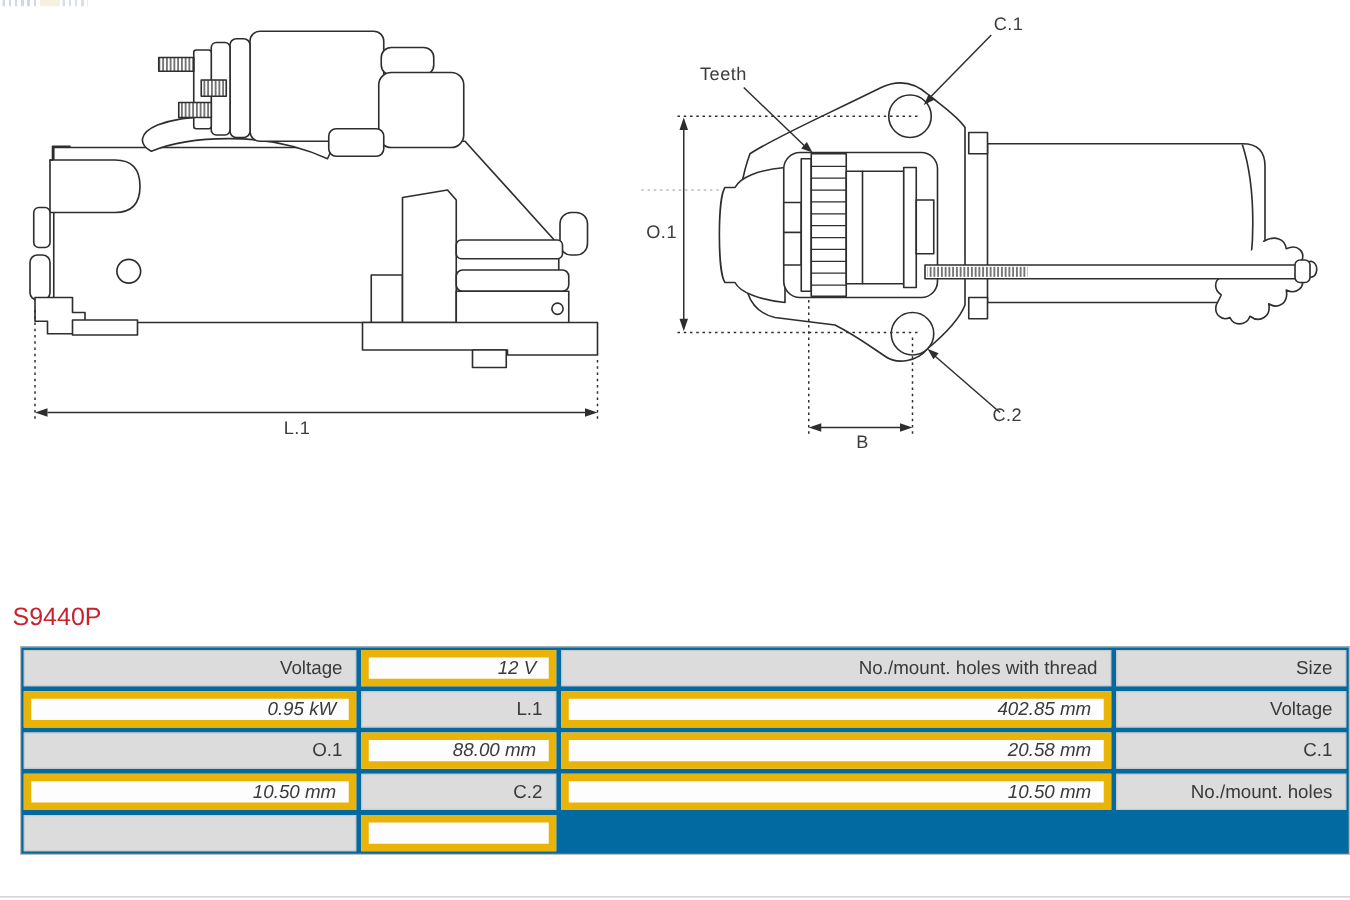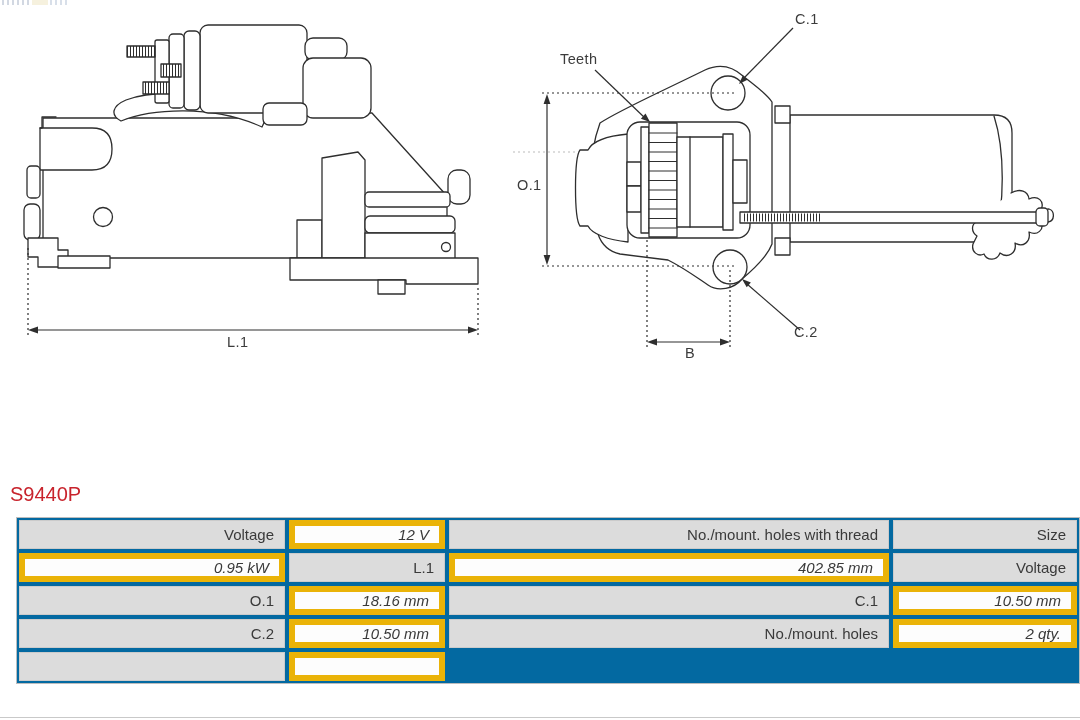--- a/index.html
+++ b/index.html
@@ -179,27 +179,27 @@
   <div class="cell val">12 V</div>
   <div class="cell lab">No./mount. holes with thread</div>
 
   <div class="cell lab">Size</div>
   <div class="cell val">0.95 kW</div>
   <div class="cell lab">L.1</div>
   <div class="cell val">402.85 mm</div>
 
   <div class="cell lab">Voltage</div>
   <div class="cell lab">O.1</div>
-
-  <div class="cell val">18.16 mm</div>
+  <div class="cell val">88.00 mm</div>
+
+  <div class="cell val">20.58 mm</div>
   <div class="cell lab">C.1</div>
   <div class="cell val">10.50 mm</div>
 
   <div class="cell lab">C.2</div>
   <div class="cell val">10.50 mm</div>
 
   <div class="cell lab">No./mount. holes</div>
-  <div class="cell val">2 qty.</div>
   <div class="cell lab"></div>
   <div class="cell val"></div>
 </div>
 
 <div class="bottom-divider"></div>
 
 </body></html>

